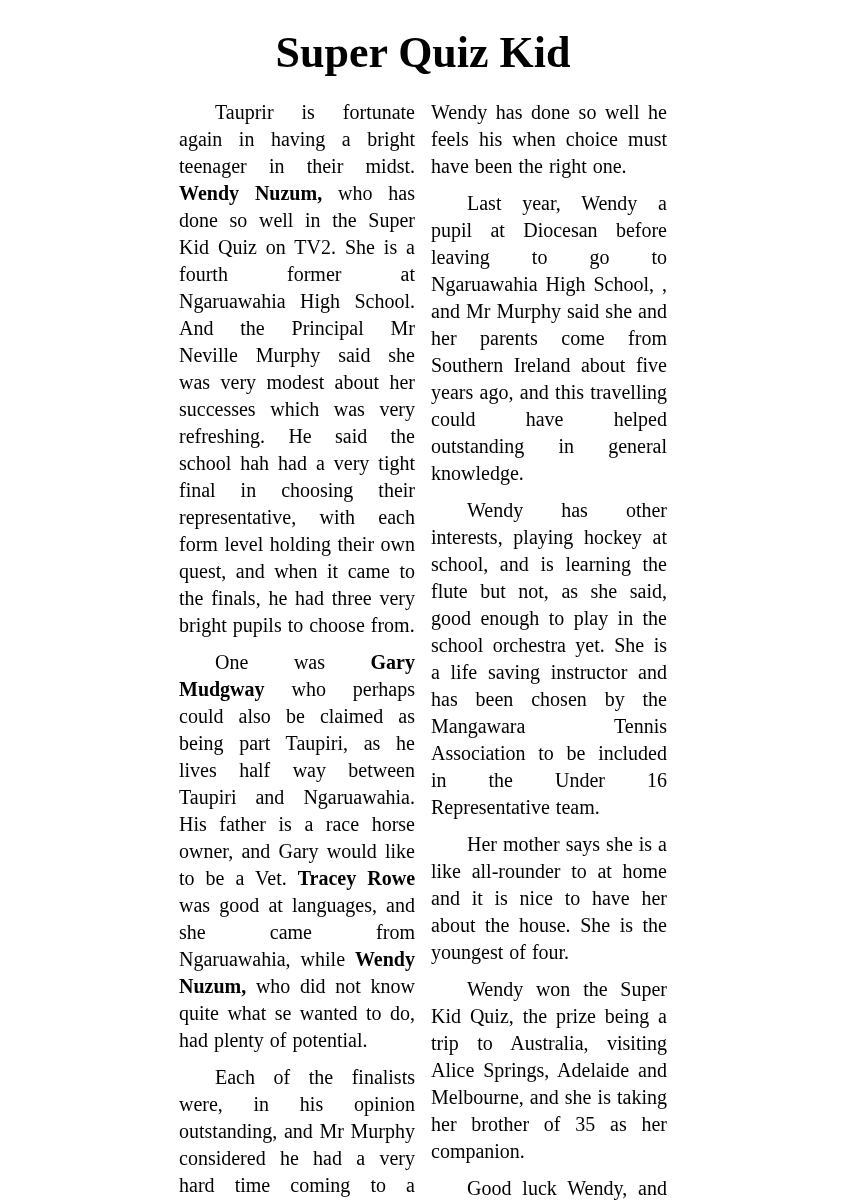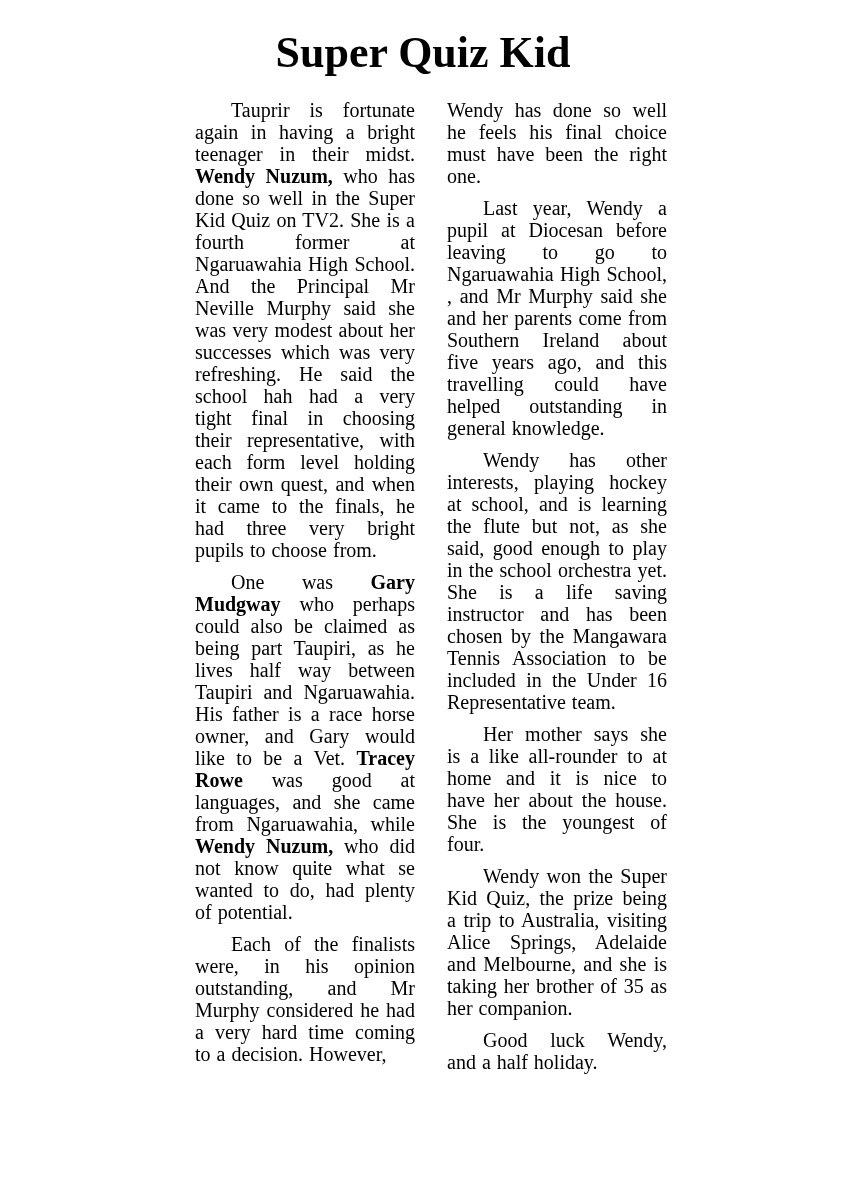--- a/index.html
+++ b/index.html
@@ -35,23 +35,23 @@
     left: 179px;
     width: 488px;
     display: flex;
     gap: 16px;
   }
   .col {
     width: 236px;
     flex: 0 0 236px;
   }
   .col p {
-    margin: 0 0 10px 16px;
+    margin: 0 0 10px 0;
     font-size: 20px;
-    line-height: 22px;
+    line-height: 27px;
     text-align: justify;
     word-spacing: 1px;
   }
   .col p.indent {
     text-indent: 36px;
   }
   .col p b {
     font-weight: bold;
   }
 </style>
@@ -60,21 +60,21 @@
 
 <div class="page">
   <h1 class="title">Super Quiz Kid</h1>
   <div class="columns">
     <div class="col">
         <p class="indent"><span>Tauprir is fortunate again in having a bright teenager in their midst. </span><b>Wendy Nuzum,</b><span> who has done so well in the Super Kid Quiz on TV2. She is a fourth former at Ngaruawahia High School. And the Principal Mr Neville Murphy said she was very modest about her successes which was very refreshing. He said the school hah had a very tight final in choosing their representative, with each form level holding their own quest, and when it came to the finals, he had three very bright pupils to choose from.</span></p>
         <p class="indent"><span>One was </span><b>Gary Mudgway</b><span> who perhaps could also be claimed as being part Taupiri, as he lives half way between Taupiri and Ngaruawahia. His father is a race horse owner, and Gary would like to be a Vet. </span><b>Tracey Rowe</b><span> was good at languages, and she came from Ngaruawahia, while </span><b>Wendy Nuzum,</b><span> who did not know quite what se wanted to do, had plenty of potential.</span></p>
         <p class="indent"><span>Each of the finalists were, in his opinion outstanding, and Mr Murphy considered he had a very hard time coming to a decision. However,</span></p>
       </div>
     <div class="col">
-        <p><span>Wendy has done so well he feels his final choice must have been the right one.</span></p>
+        <p><span>Wendy has done so well he feels his when choice must have been the right one.</span></p>
         <p class="indent"><span>Last year, Wendy a pupil at Diocesan before leaving to go to Ngaruawahia High School, , and Mr Murphy said she and her parents come from Southern Ireland about five years ago, and this travelling could have helped outstanding in general knowledge.</span></p>
         <p class="indent"><span>Wendy has other interests, playing hockey at school, and is learning the flute but not, as she said, good enough to play in the school orchestra yet. She is a life saving instructor and has been chosen by the Mangawara Tennis Association to be included in the Under 16 Representative team.</span></p>
         <p class="indent"><span>Her mother says she is a like all-rounder to at home and it is nice to have her about the house. She is the youngest of four.</span></p>
         <p class="indent"><span>Wendy won the Super Kid Quiz, the prize being a trip to Australia, visiting Alice Springs, Adelaide and Melbourne, and she is taking her brother of 35 as her companion.</span></p>
         <p class="indent"><span>Good luck Wendy, and a half holiday.</span></p>
       </div>
   </div>
 </div>
 
 </body></html>

